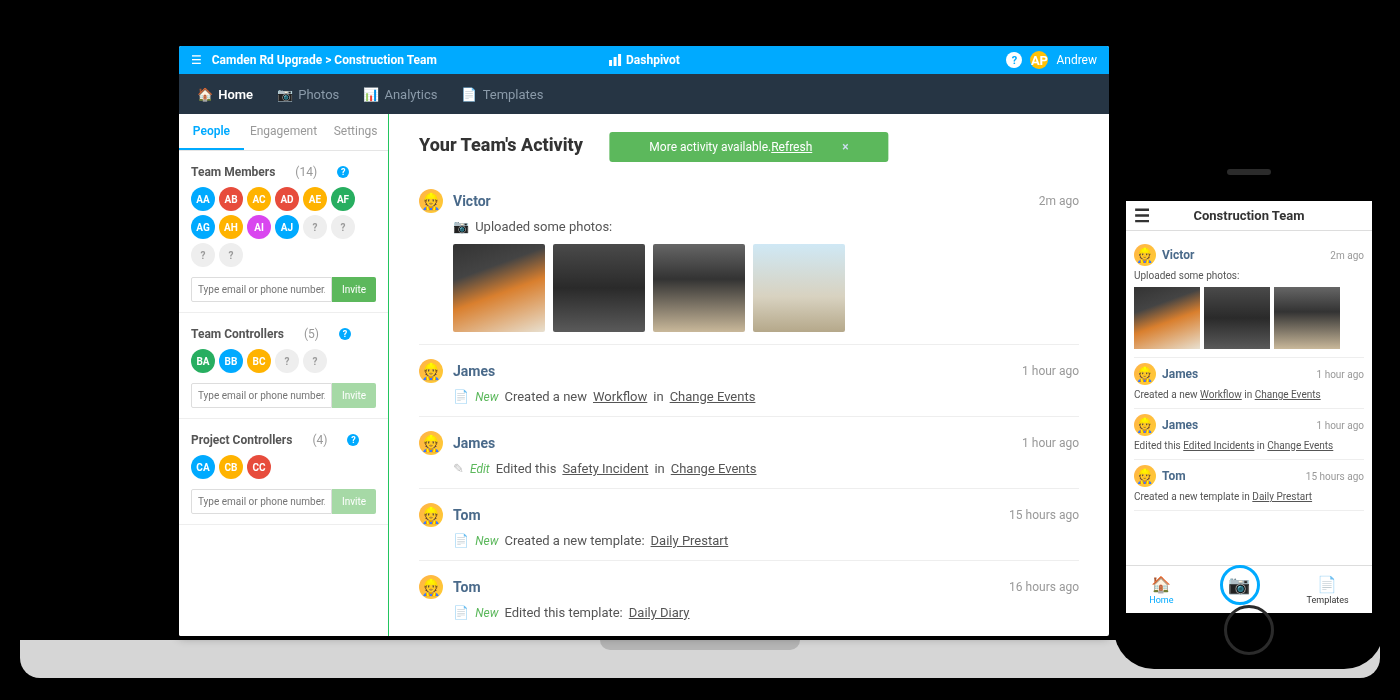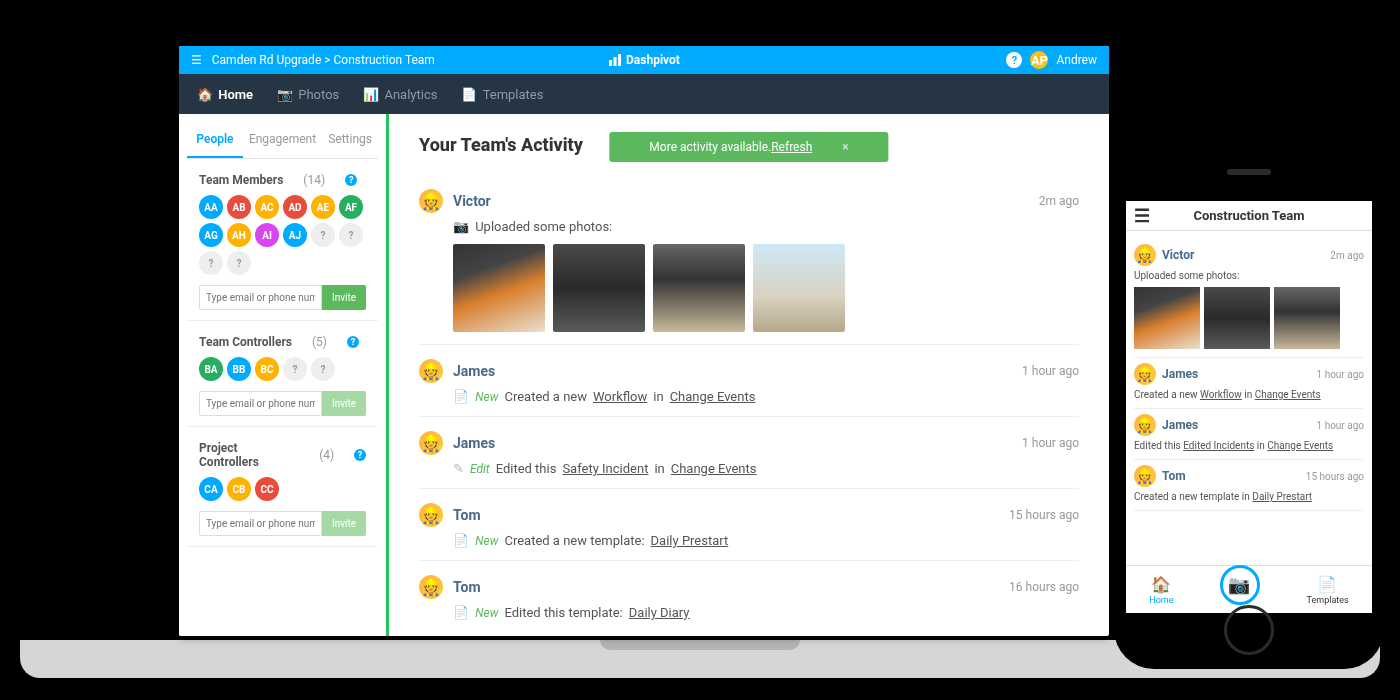--- a/index.html
+++ b/index.html
@@ -3,33 +3,33 @@
 <meta charset="utf-8">
 <style>
 * { margin: 0; padding: 0; box-sizing: border-box; font-family: -apple-system, BlinkMacSystemFont, "Segoe UI", Roboto, Helvetica, Arial, sans-serif; }
 body { background: #000; width: 1400px; height: 700px; position: relative; overflow: hidden; }
 
 
 .desktop-frame { position: absolute; left: 179px; top: 46px; width: 930px; height: 590px; background: #fff; border-radius: 2px; overflow: hidden; box-shadow: 0 2px 10px rgba(0,0,0,0.3); }
 
 .topbar { height: 28px; background: #00aaff; display: flex; align-items: center; color: #fff; font-size: 12px; padding: 0 12px; }
 .topbar .menu { margin-right: 10px; cursor: pointer; }
-.topbar .breadcrumb { font-weight: 400; }
+.topbar .breadcrumb { font-weight: 700; }
 .topbar .center { position: absolute; left: 50%; transform: translateX(-50%); display: flex; align-items: center; font-weight: 700; }
 .topbar .center svg { margin-right: 4px; }
 .topbar .right { margin-left: auto; display: flex; align-items: center; gap: 8px; }
 .help-icon { width: 16px; height: 16px; border-radius: 50%; background: #fff; color: #00aaff; display: flex; align-items: center; justify-content: center; font-size: 11px; font-weight: 700; }
 .user-badge { width: 18px; height: 18px; border-radius: 50%; background: #ffc107; color: #fff; font-size: 13px; font-weight: 700; display: flex; align-items: center; justify-content: center; }
 
 .navbar { height: 40px; background: #263544; display: flex; align-items: center; padding: 0 18px; gap: 24px; color: #8a9aa9; font-size: 13px; }
 .navbar .nav-item { display: flex; align-items: center; gap: 5px; cursor: pointer; }
 .navbar .nav-item.active { color: #fff; font-weight: 600; }
 
 .content { display: flex; height: calc(100% - 68px); }
-.sidebar { width: 210px; background: #fff; border-right: 3px solid #22c55e; padding: 8px; overflow-y: auto; }
+.sidebar { width: 210px; background: #fff; border-right: 1px solid #22c55e; padding: 0; overflow-y: auto; }
 .sidebar-tabs { display: flex; border-bottom: 1px solid #e5e5e5; font-size: 12px; }
 .sidebar-tab { flex: 1; text-align: center; padding: 10px 6px; color: #999; cursor: pointer; }
 .sidebar-tab.active { color: #00aaff; border-bottom: 2px solid #00aaff; font-weight: 600; }
 
 .sidebar-section { padding: 14px 12px 10px 12px; border-bottom: 1px solid #eee; }
 .section-title { font-size: 12px; font-weight: 700; color: #555; display: flex; align-items: center; gap: 20px; margin-bottom: 8px; }
 .section-title .count { color: #999; font-weight: 400; }
 .section-title .info { width: 12px; height: 12px; border-radius: 50%; background: #00aaff; color: #fff; font-size: 9px; display: flex; align-items: center; justify-content: center; font-weight: 700; }
 .avatars { display: flex; flex-wrap: wrap; gap: 4px; margin-bottom: 10px; }
 .avatar { width: 24px; height: 24px; border-radius: 50%; color: #fff; font-size: 10px; font-weight: 700; display: flex; align-items: center; justify-content: center; }

